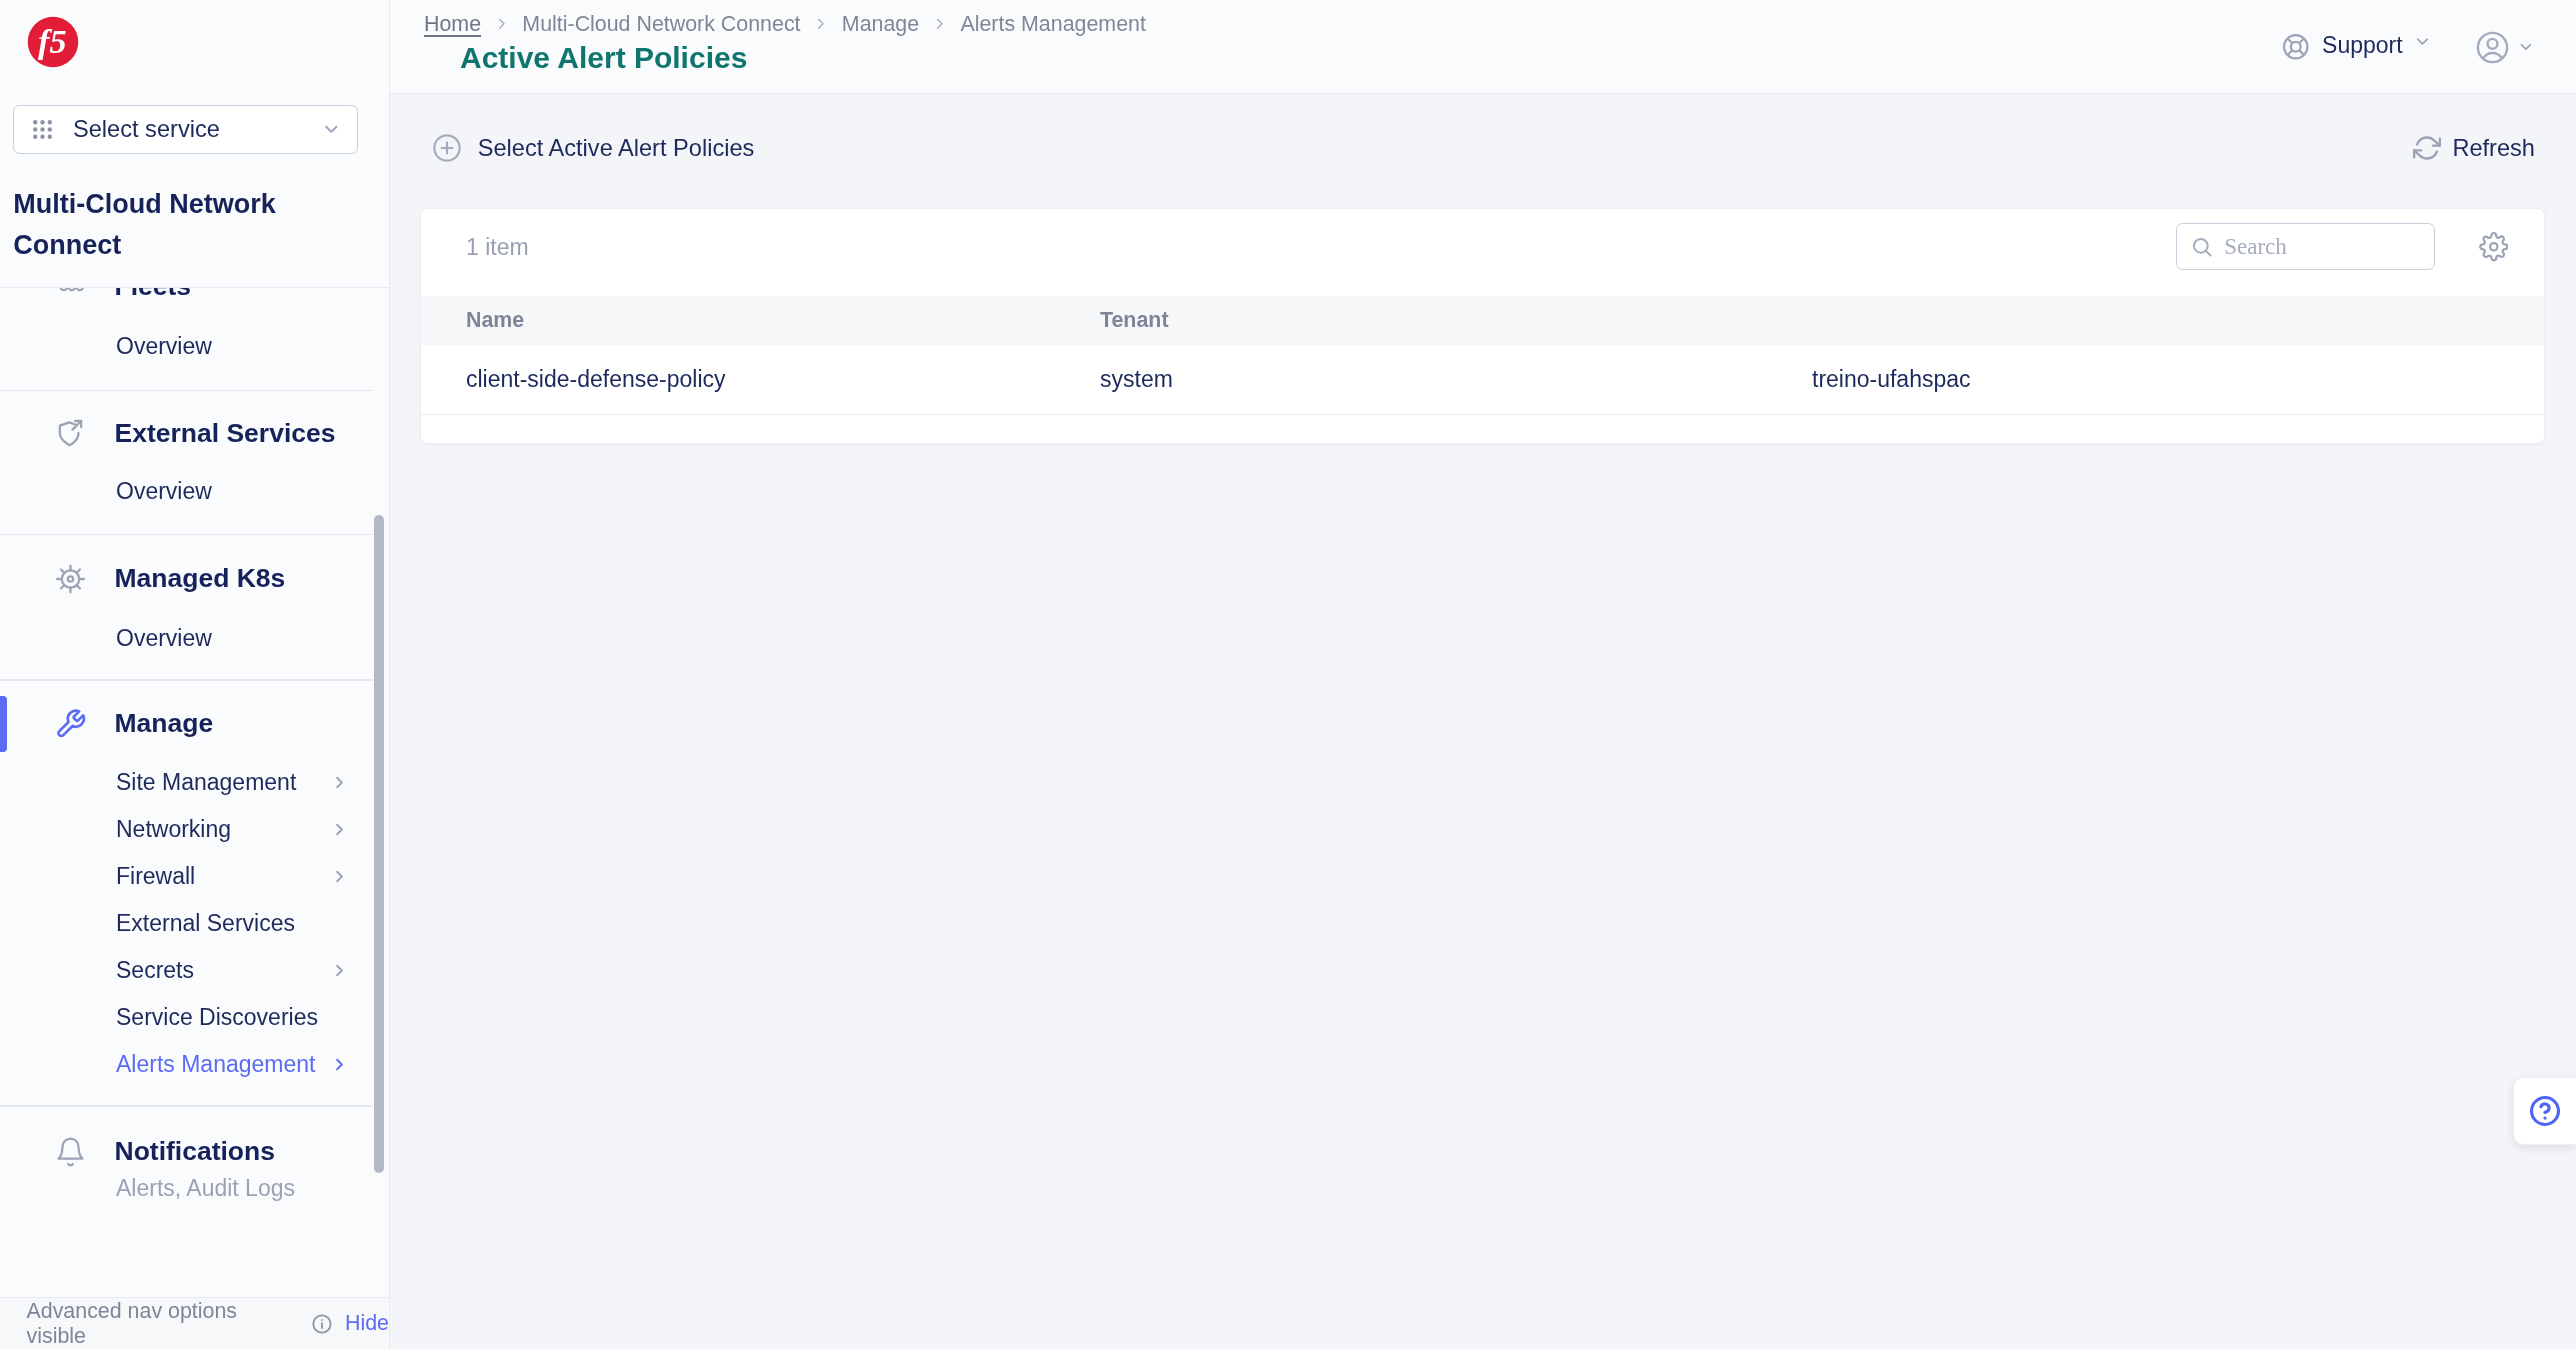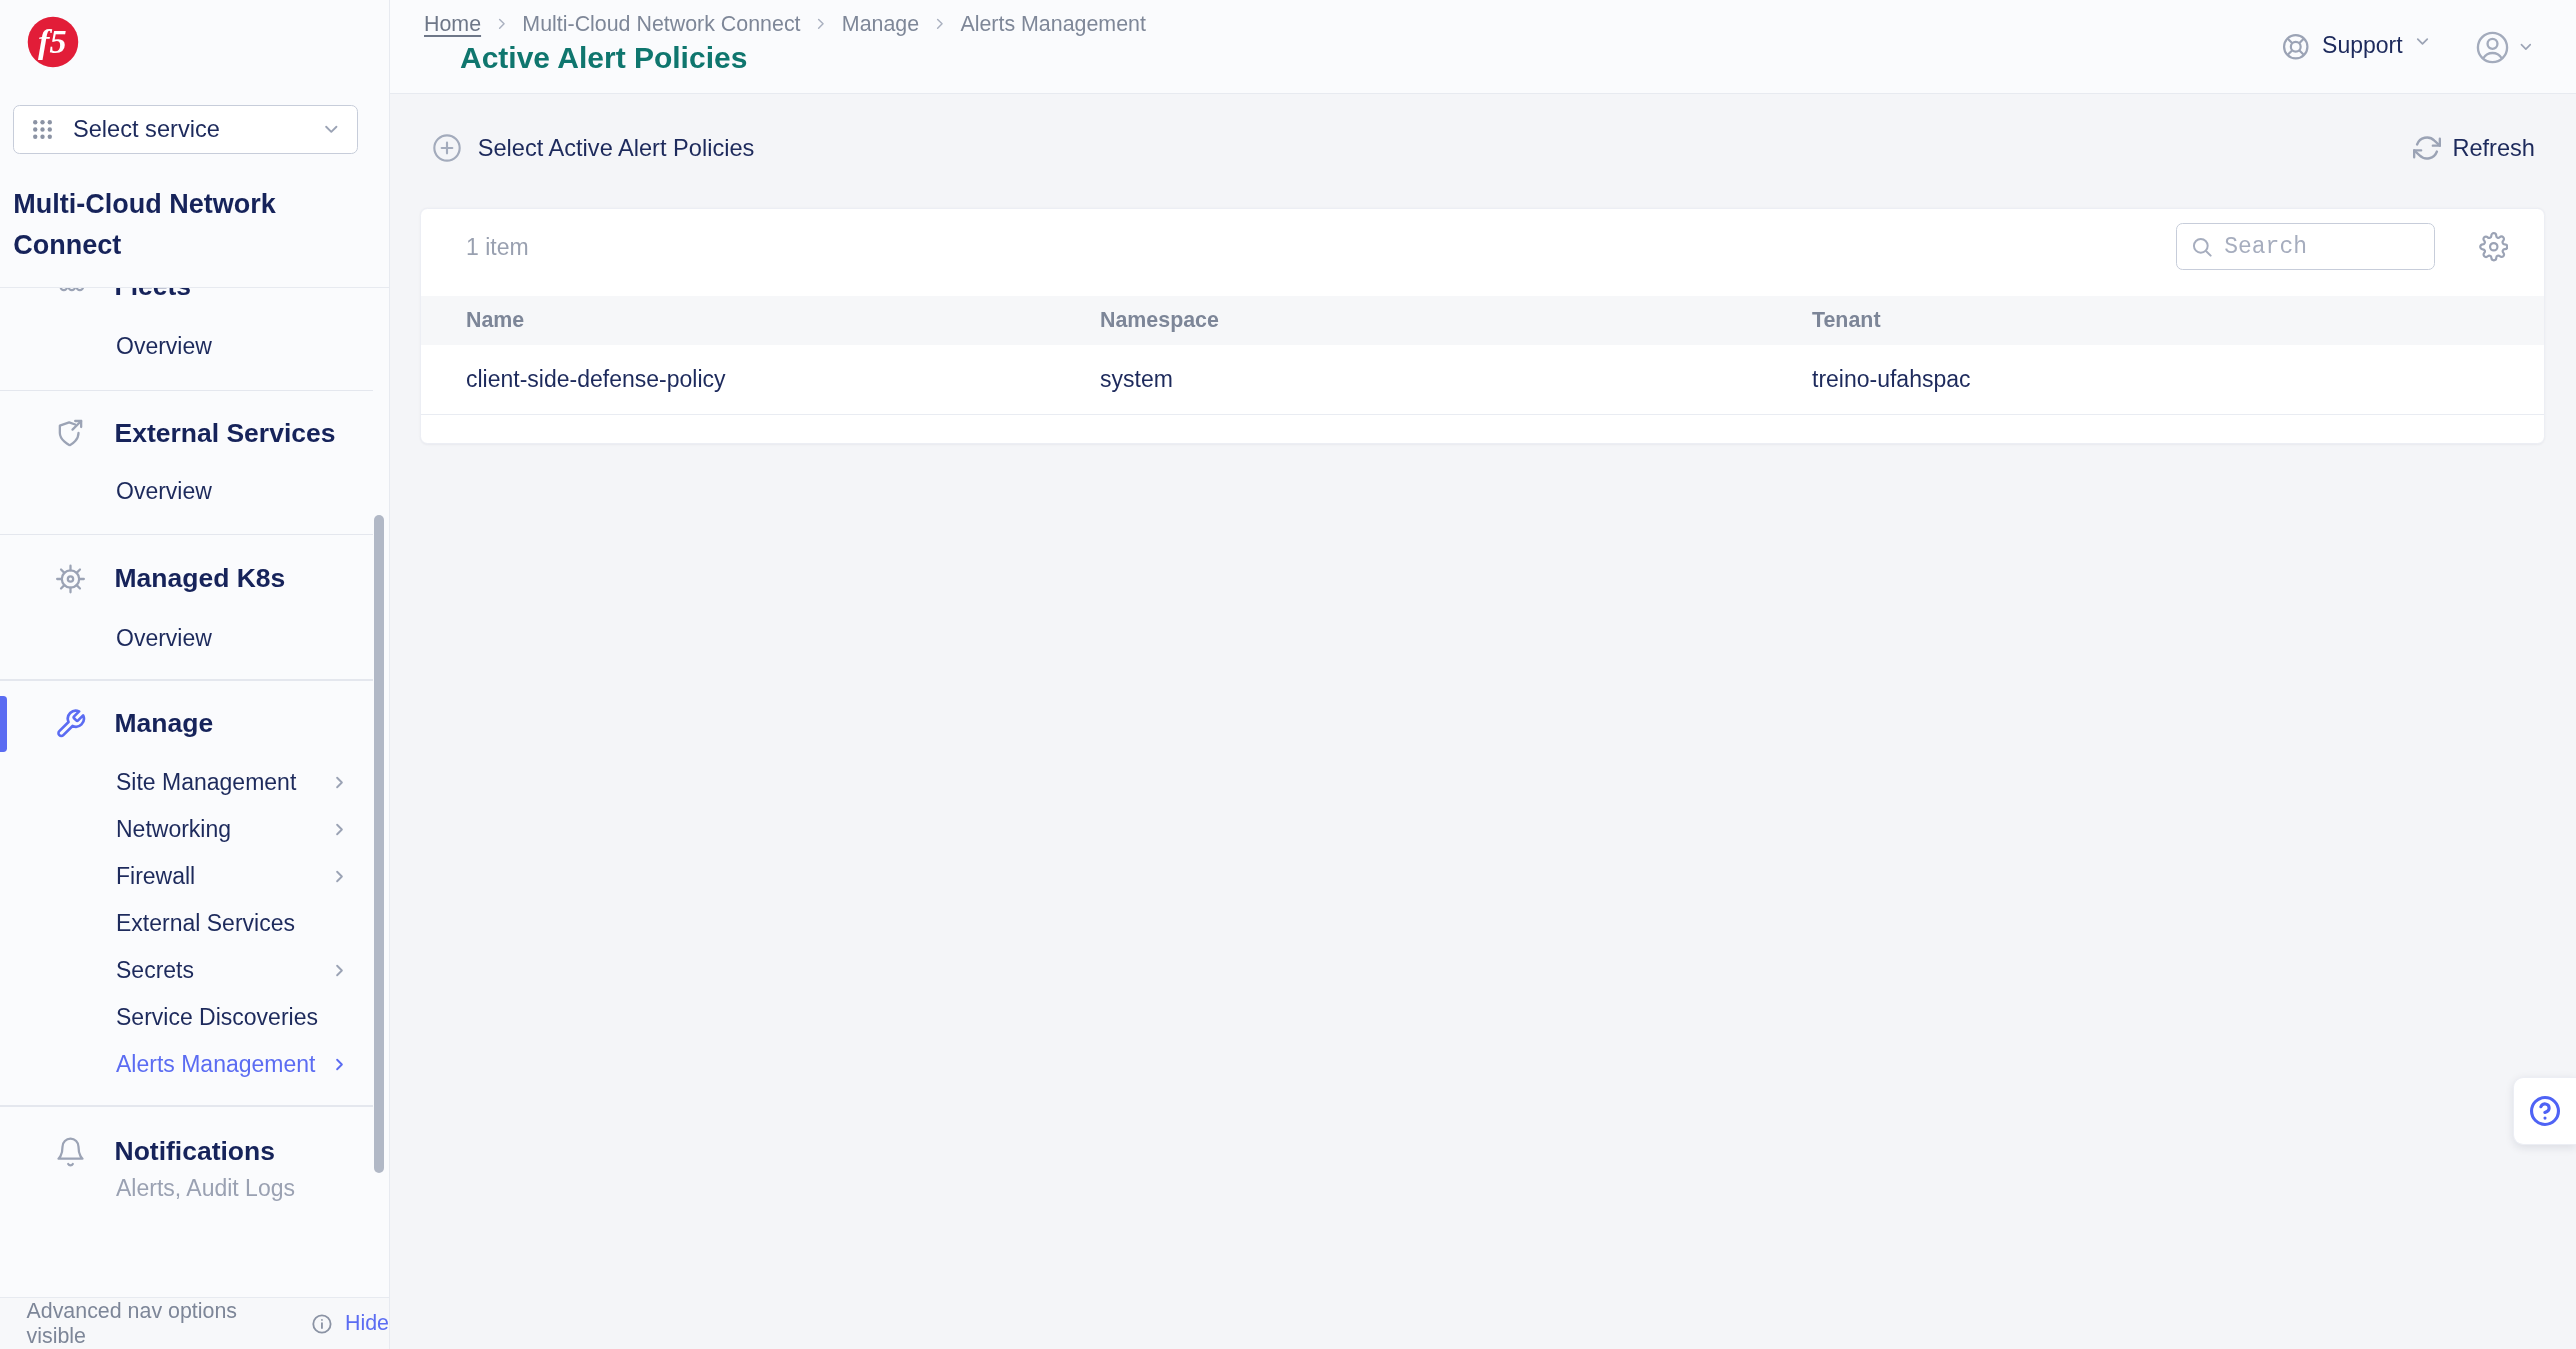--- a/index.html
+++ b/index.html
@@ -116,21 +116,21 @@
   }
   .card .count { position:absolute; left:45px; top:25px; font-size:23px; color:#99a0b0; }
   .search-box {
     position:absolute; right:109px; top:14px; width:259px; height:47px;
     border:1.5px solid #c7cdda; border-radius:6.6px; background:#fff;
     display:flex; align-items:center; padding:0 13.3px;
   }
   .search-box .ic { color:#a6adbe; margin-right:10.3px; flex:0 0 auto; }
   .search-box input {
     border:none; outline:none; width:100%; font-size:23px;
-    font-family:Liberation Mono, monospace; color:#1d2a5c; background:transparent;
+    font-family:Liberation Serif, serif; color:#1d2a5c; background:transparent;
   }
   .search-box input::placeholder { color:#a6adbe; }
   .gear-btn { position:absolute; right:36px; top:23px; color:#9ba3b5; cursor:pointer; }
 
   .thead {
     position:absolute; left:0; right:0; top:87px; height:49px;
     background:#f6f7f9; display:flex; align-items:center;
   }
   .trow {
     position:absolute; left:0; right:0; top:136px; height:70px;
@@ -373,21 +373,20 @@
       <input type="text" placeholder="Search" style="">
     </div>
 
     <svg class="gear-btn" width="29.5" height="29.5" viewBox="0 0 24 24" fill="none" stroke="currentColor" stroke-width="1.8" stroke-linecap="round" stroke-linejoin="round">
       <circle cx="12" cy="12" r="3"></circle>
       <path d="M19.4 15a1.65 1.65 0 0 0 .33 1.82l.06.06a2 2 0 0 1 0 2.83 2 2 0 0 1-2.83 0l-.06-.06a1.65 1.65 0 0 0-1.82-.33 1.65 1.65 0 0 0-1 1.51V21a2 2 0 0 1-2 2 2 2 0 0 1-2-2v-.09A1.65 1.65 0 0 0 9 19.4a1.65 1.65 0 0 0-1.82.33l-.06.06a2 2 0 0 1-2.83 0 2 2 0 0 1 0-2.83l.06-.06a1.65 1.65 0 0 0 .33-1.82 1.65 1.65 0 0 0-1.51-1H3a2 2 0 0 1-2-2 2 2 0 0 1 2-2h.09A1.65 1.65 0 0 0 4.6 9a1.65 1.65 0 0 0-.33-1.82l-.06-.06a2 2 0 0 1 0-2.83 2 2 0 0 1 2.83 0l.06.06a1.65 1.65 0 0 0 1.82.33H9a1.65 1.65 0 0 0 1-1.51V3a2 2 0 0 1 2-2 2 2 0 0 1 2 2v.09a1.65 1.65 0 0 0 1 1.51 1.65 1.65 0 0 0 1.82-.33l.06-.06a2 2 0 0 1 2.83 0 2 2 0 0 1 0 2.83l-.06.06a1.65 1.65 0 0 0-.33 1.82V9a1.65 1.65 0 0 0 1.51 1H21a2 2 0 0 1 2 2 2 2 0 0 1-2 2h-.09a1.65 1.65 0 0 0-1.51 1z"></path>
     </svg>
 
     <div class="thead">
       <span class="th col1">Name</span>
-      <span class="th col2">Namespace</span>
       <span class="th col3">Tenant</span>
     </div>
 
     <div class="trow">
       <span class="td col1">client-side-defense-policy</span>
       <span class="td col2">system</span>
       <span class="td col3">treino-ufahspac</span>
     </div>
   </div>
 

